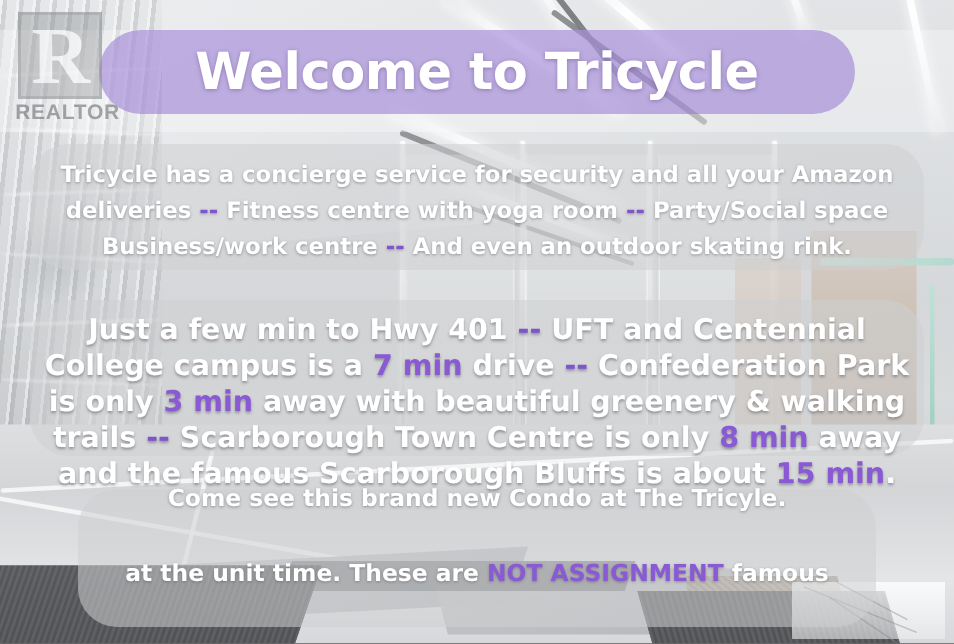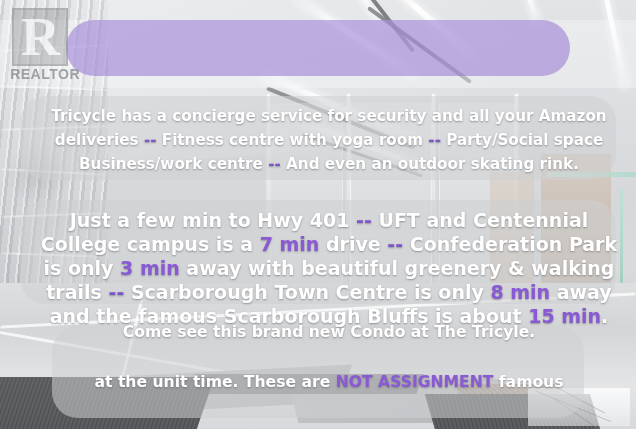--- a/index.html
+++ b/index.html
@@ -174,21 +174,20 @@
   .p-mid{left:20px;top:200px;width:596px;height:104px;}
   .p-bot{left:52px;top:326px;width:532px;height:92px;}
 
   .para{
     position:absolute;z-index:8;
     text-align:center;
     color:#ffffff;
     font-family:"DejaVu Sans",sans-serif;
     font-weight:700;
     text-shadow:0 1px 2px rgba(90,90,95,.55);
-    margin-left:11px;
   }
   .t-top{left:24px;top:104px;width:588px;font-size:15.2px;line-height:24px;}
   .t-mid{left:24px;top:208px;width:588px;font-size:19px;line-height:24px;}
   .t-bot{left:40px;top:320px;width:556px;font-size:15.6px;line-height:25px;}
 
   .accent{color:#8a5ad4;}
   .dash{color:#7f55cc;}
 
   
   .brokerage{
@@ -266,20 +265,21 @@
 
   <div class="realtor">
     <div class="realtor-box">
       <div class="realtor-r">R</div>
     </div>
     <div class="realtor-word">REALTOR</div>
   </div>
 
   <div class="band-light"></div>
   <div class="band-purple"></div>
+  <div class="title">Welcome to Tricycle</div>
 
   <div class="panel p-top"></div>
   <div class="para t-top"><span>Tricycle has a concierge service for security and all your Amazon deliveries </span><span class="dash">--</span><span> Fitness centre with yoga room </span><span class="dash">--</span><span> Party/Social space Business/work centre </span><span class="dash">--</span><span> And even an outdoor skating rink.</span></div>
 
   <div class="panel p-mid"></div>
   <div class="para t-mid"><span>Just a few min to Hwy 401 </span><span class="dash">--</span><span> UFT and Centennial College campus is a </span><span class="accent">7 min</span><span> drive </span><span class="dash">--</span><span> Confederation Park is only </span><span class="accent">3 min</span><span> away with beautiful greenery &amp; walking trails </span><span class="dash">--</span><span> Scarborough Town Centre is only </span><span class="accent">8 min</span><span> away and the famous Scarborough Bluffs is about </span><span class="accent">15 min</span><span>.</span></div>
 
   <div class="panel p-bot"></div>
   <div class="para t-bot"><span>Come see this brand new Condo at The Tricyle.</span><br><br><span>at the unit time. These are </span><span class="accent">NOT ASSIGNMENT</span><span> famous</span></div>
 

